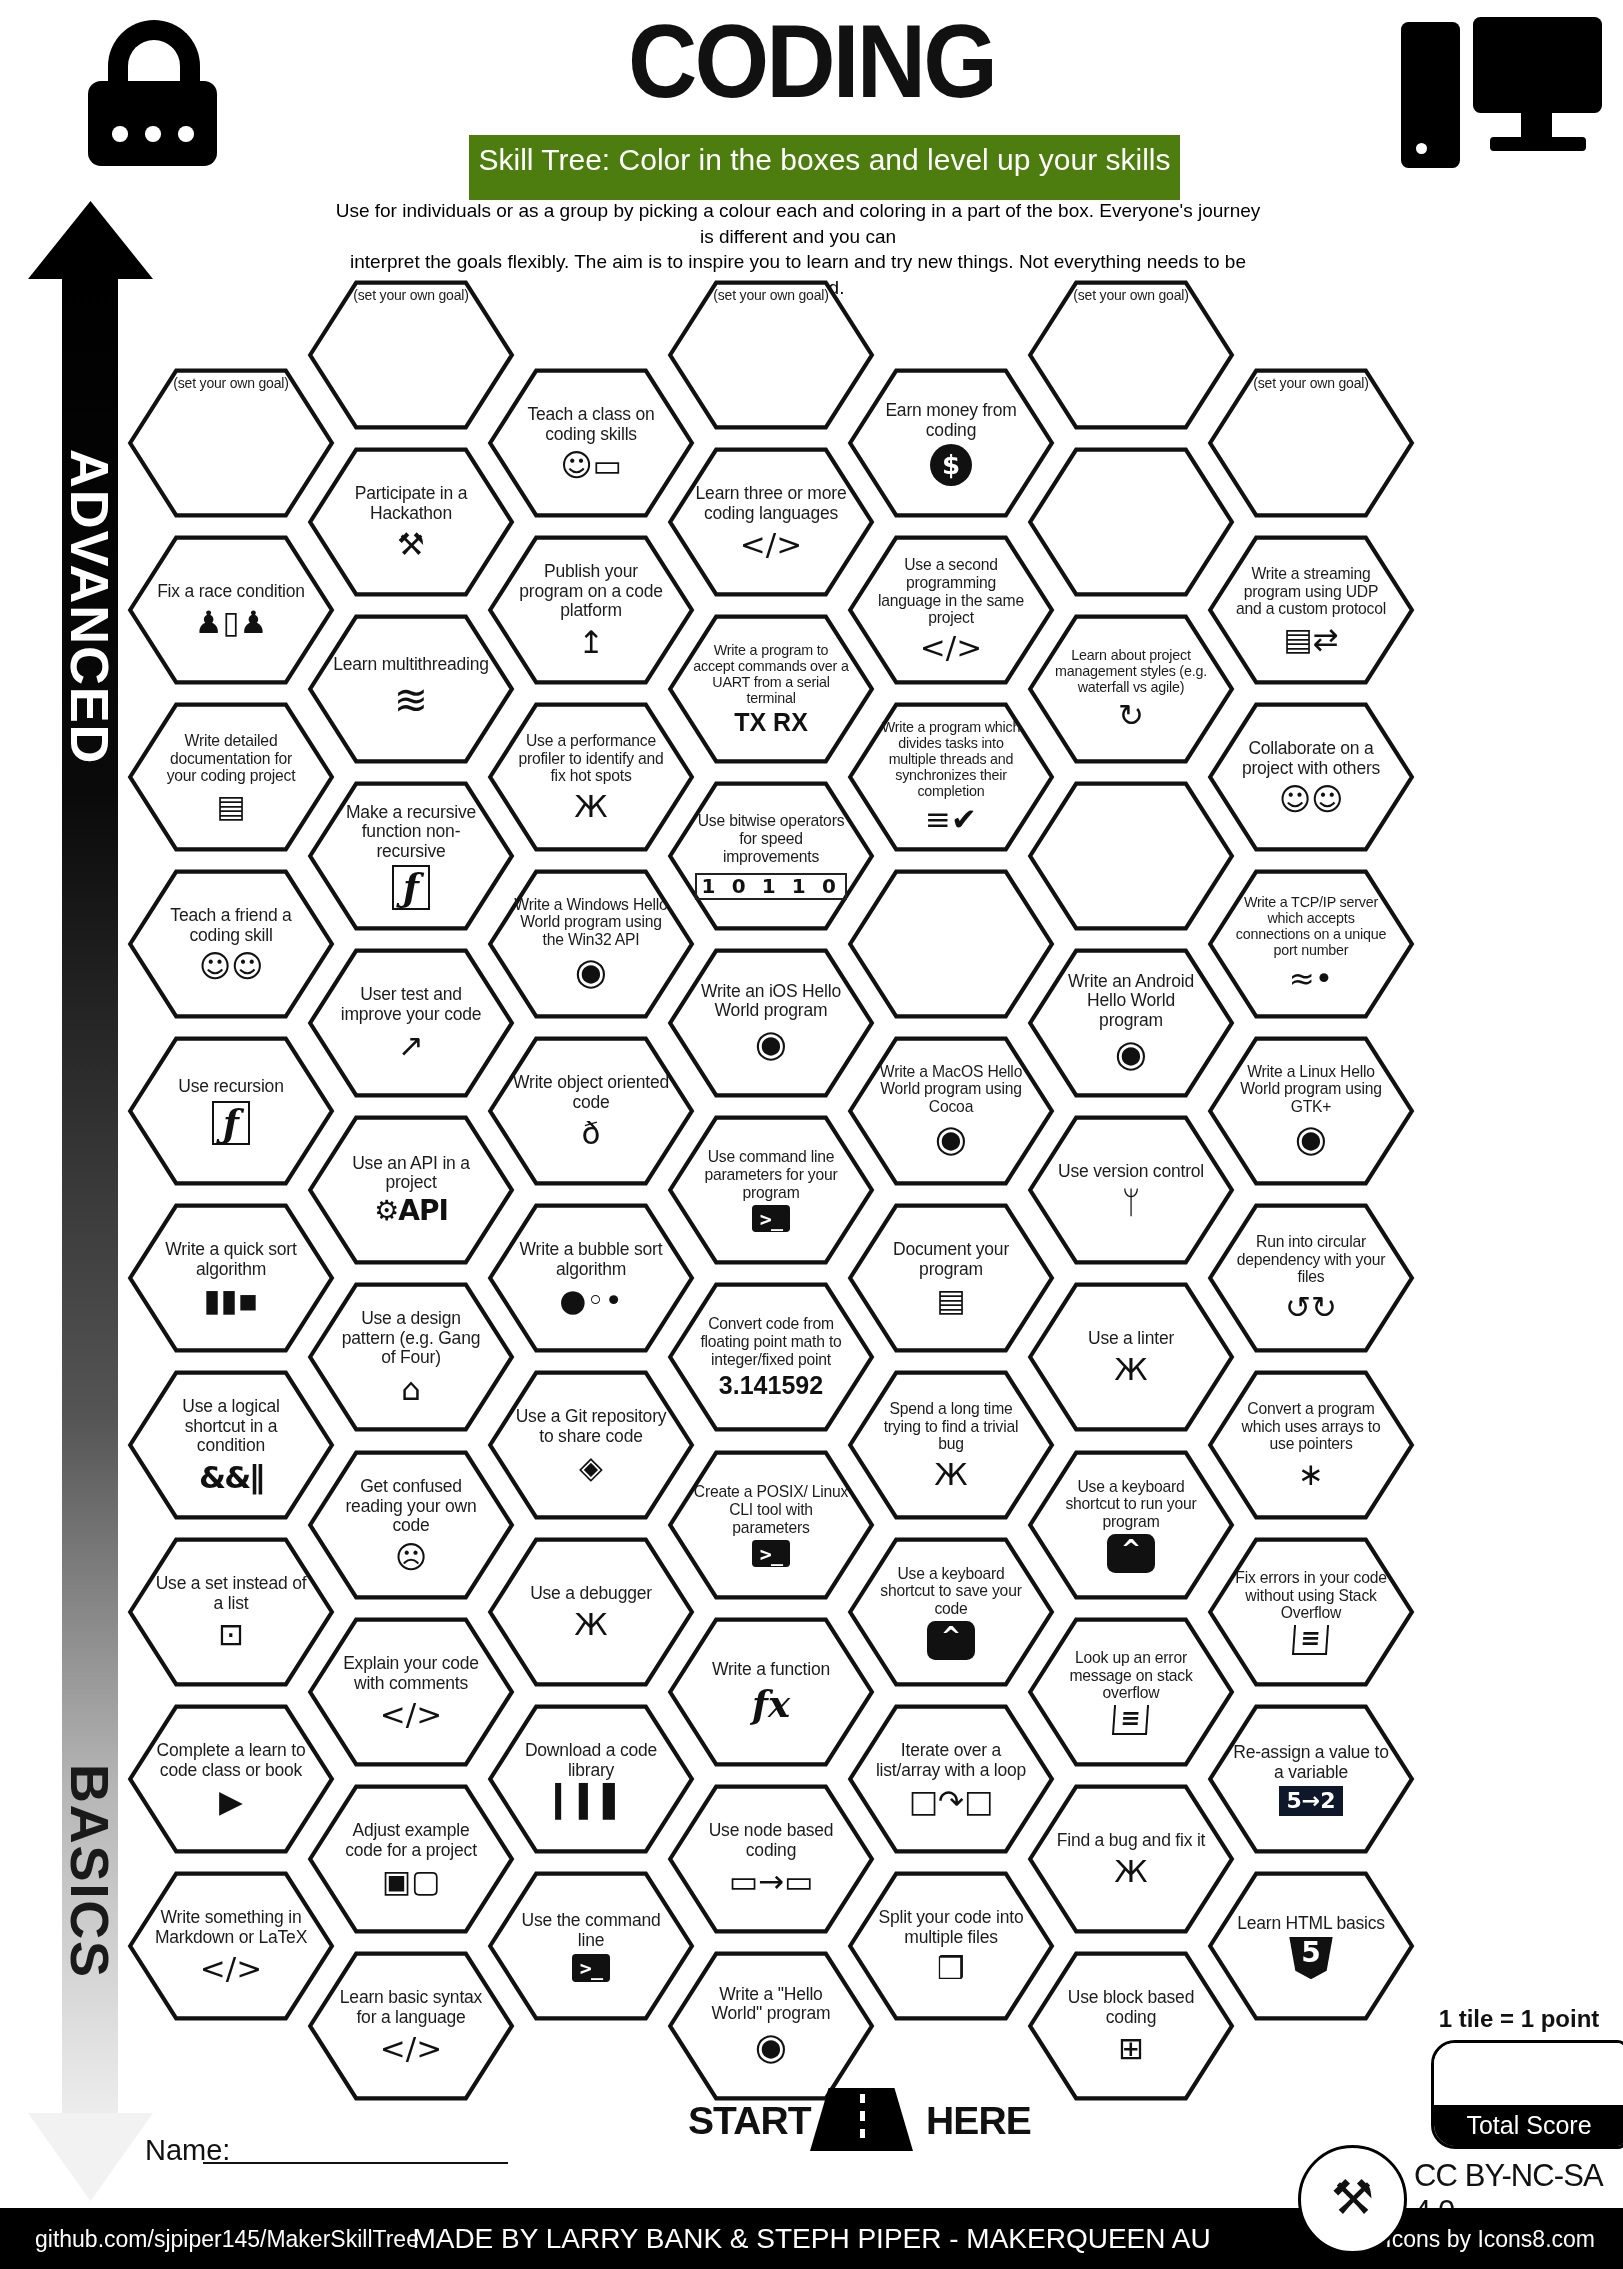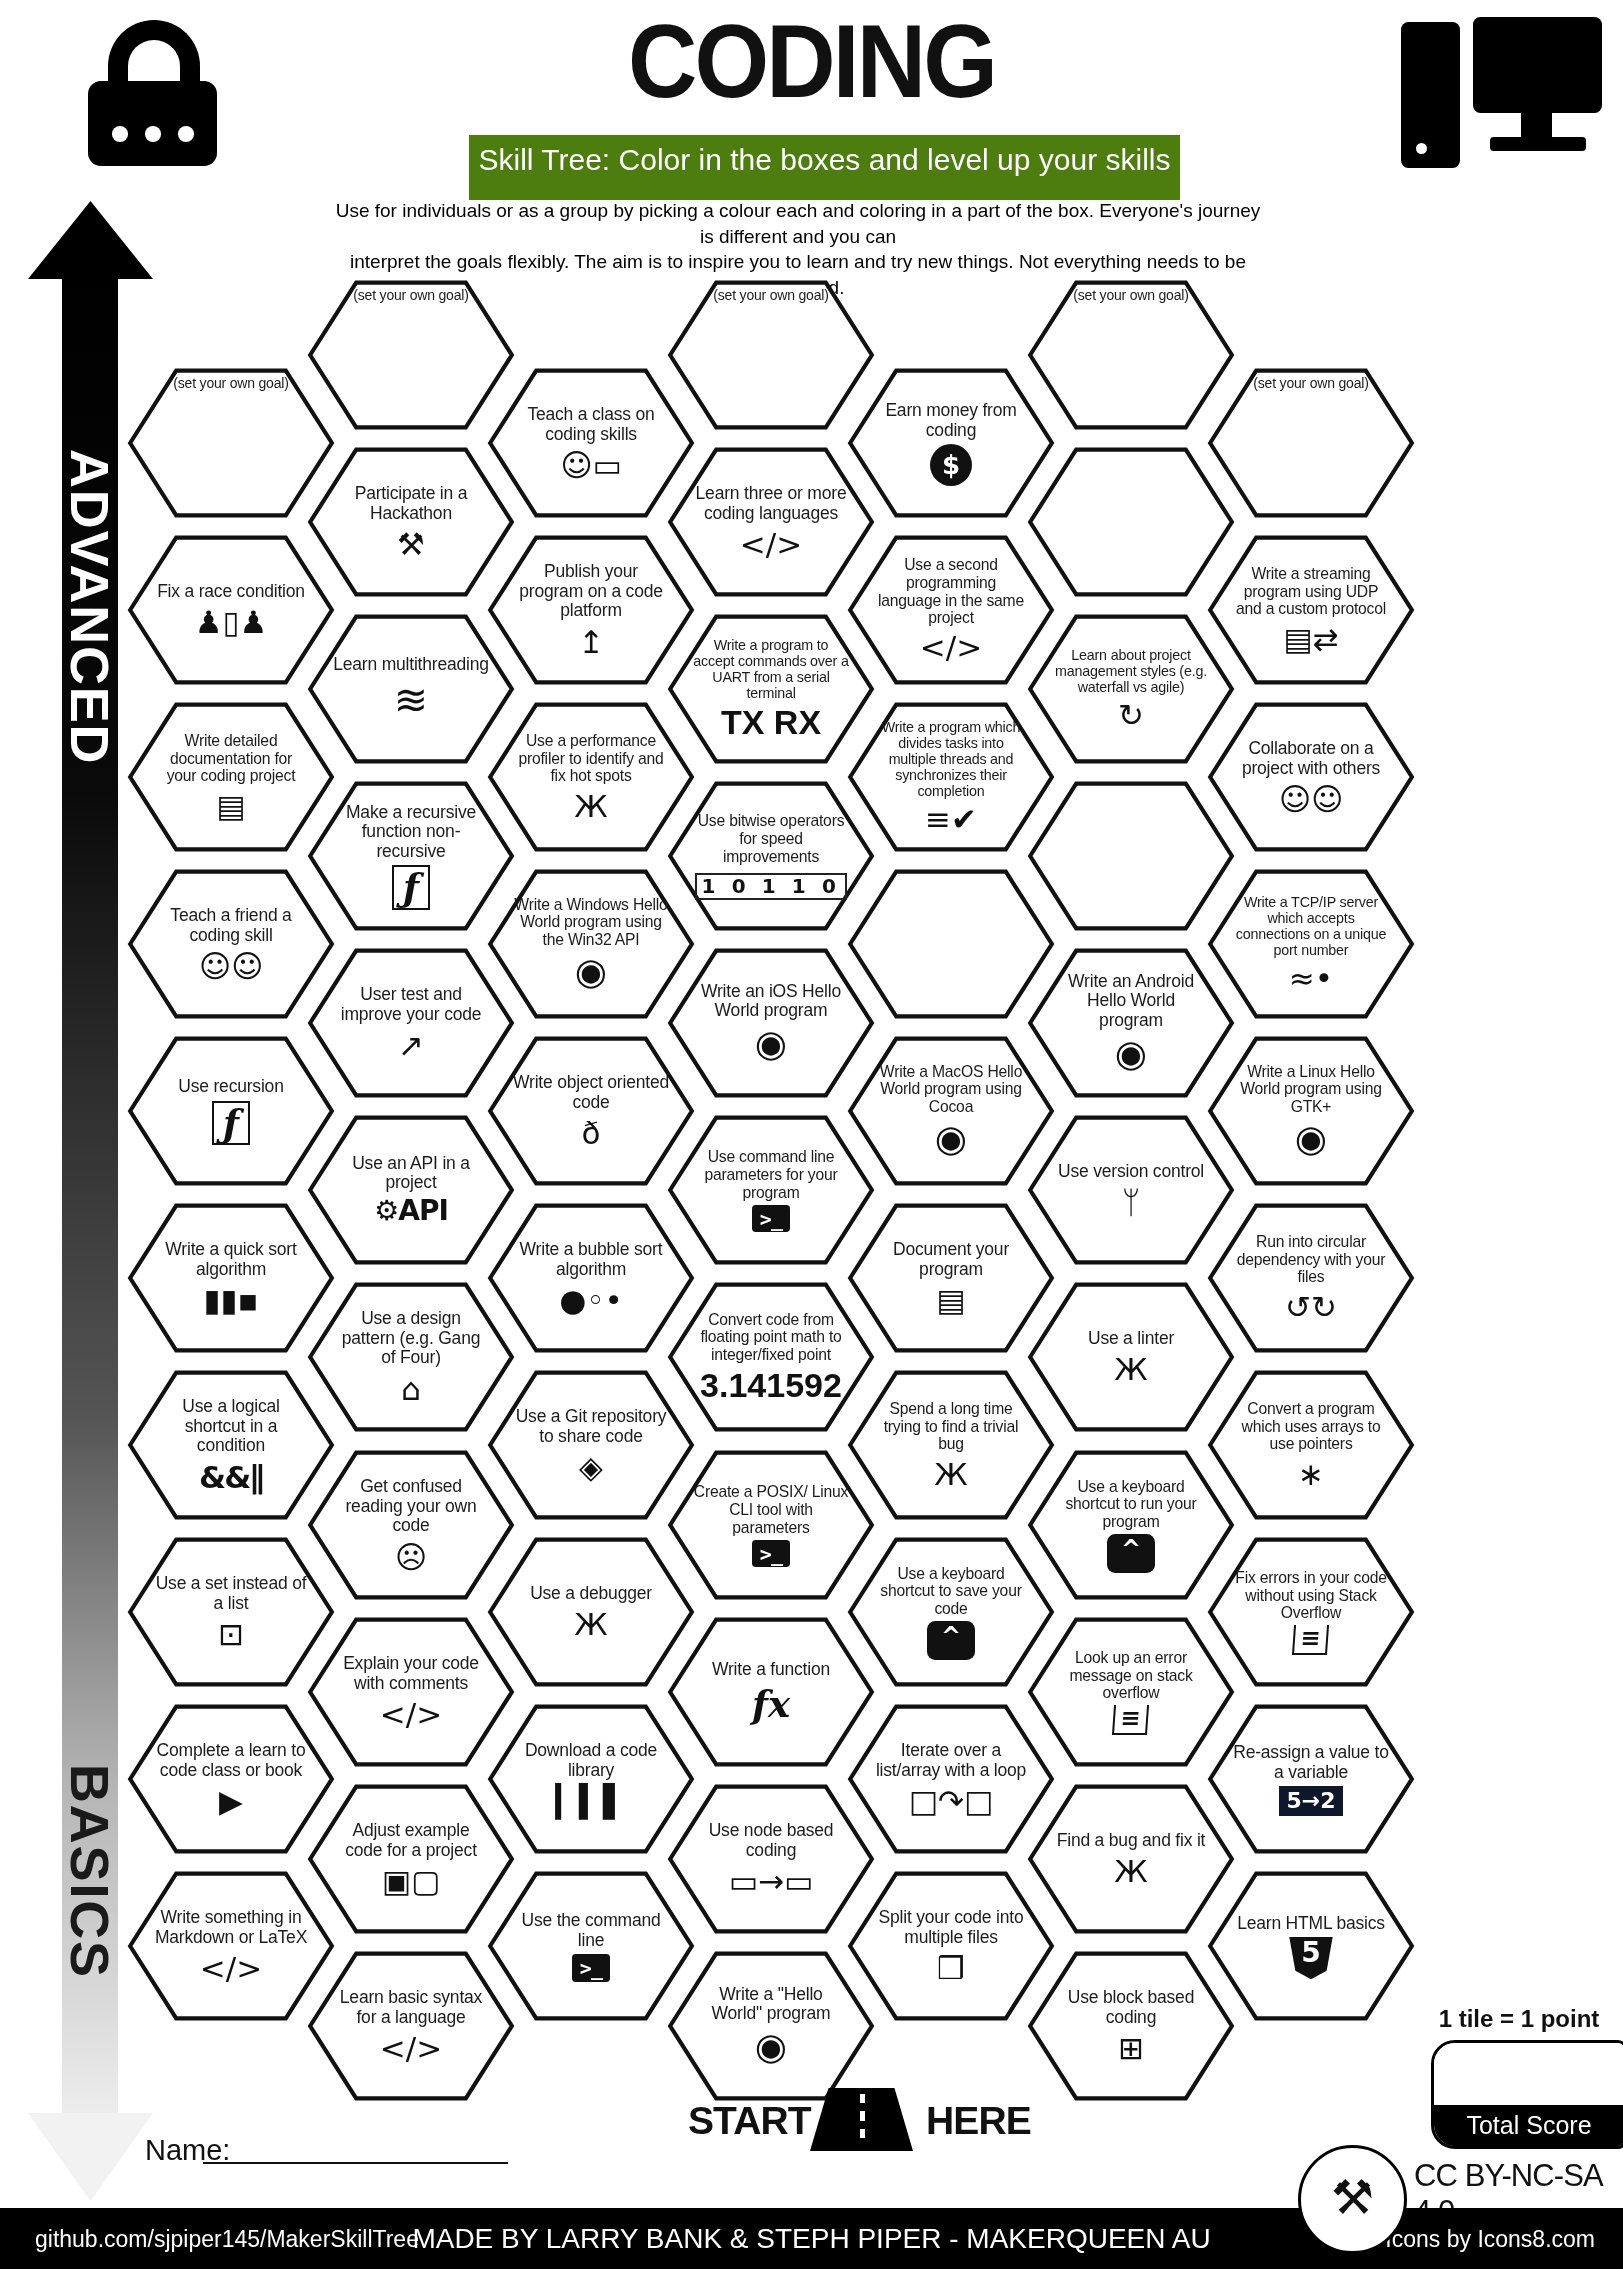--- a/index.html
+++ b/index.html
@@ -55,21 +55,21 @@
   .hex-label{text-align:center;font-size:17.5px;line-height:1.12;color:#1c1c1c;letter-spacing:-0.2px;}
   .tile.len1 .hex-label{font-size:15.7px;}
   .tile.len2 .hex-label{font-size:14.3px;}
   .tile.goal .inner{justify-content:flex-start;}
   .tile.goal .hex-label{font-size:14px;margin-top:1.8px;}
   .hex-icon{font-family:"DejaVu Sans",sans-serif;font-size:31px;line-height:1.1;color:#111;margin-top:1.8px;}
 
   .i-globe-icon{font-size:37px;}
   .i-terminal-icon{font-family:"DejaVu Sans Mono",monospace;background:#111;color:#fff;
                    font-weight:bold;font-size:20px;padding:2.8px 8.3px;border-radius:3.7px;letter-spacing:-0.9px;}
-  .i-tx-rx-icon,.i-pi-icon{font-weight:900;font-size:34px;font-family:"Liberation Sans",sans-serif;letter-spacing:0;}
+  .i-tx-rx-icon,.i-pi-icon{font-weight:900;font-size:25px;font-family:"Liberation Sans",sans-serif;letter-spacing:0;}
   .i-binary-icon{font-weight:900;font-size:20px;border:2.8px solid #222;padding:0.9px 4.6px;letter-spacing:4.6px;margin-top:5.5px;}
   .i-logical-and-or-icon{font-weight:900;font-size:31px;letter-spacing:-1.8px;}
   .i-fx-icon{font-family:"DejaVu Serif",serif;font-style:italic;font-weight:bold;font-size:37px;}
   .i-money-bag-icon{background:#111;color:#fff;width:42px;height:42px;border-radius:50%;
                     font-weight:bold;font-size:26px;line-height:42px;text-align:center;}
   .i-save-key-icon,.i-run-key-icon{background:#111;color:#fff;border-radius:8.3px;
                     font-weight:900;font-size:24px;padding:1.8px 14px 11px;}
   .i-reassign-icon{background:#0f172a;color:#fff;font-weight:900;font-size:22px;padding:2.8px 7.4px;}
   .i-html5-icon{background:#111;color:#fff;font-weight:900;font-size:28px;padding:1.8px 12px 10px;
                 clip-path:polygon(0 0,100% 0,86% 80%,50% 100%,14% 80%);}

